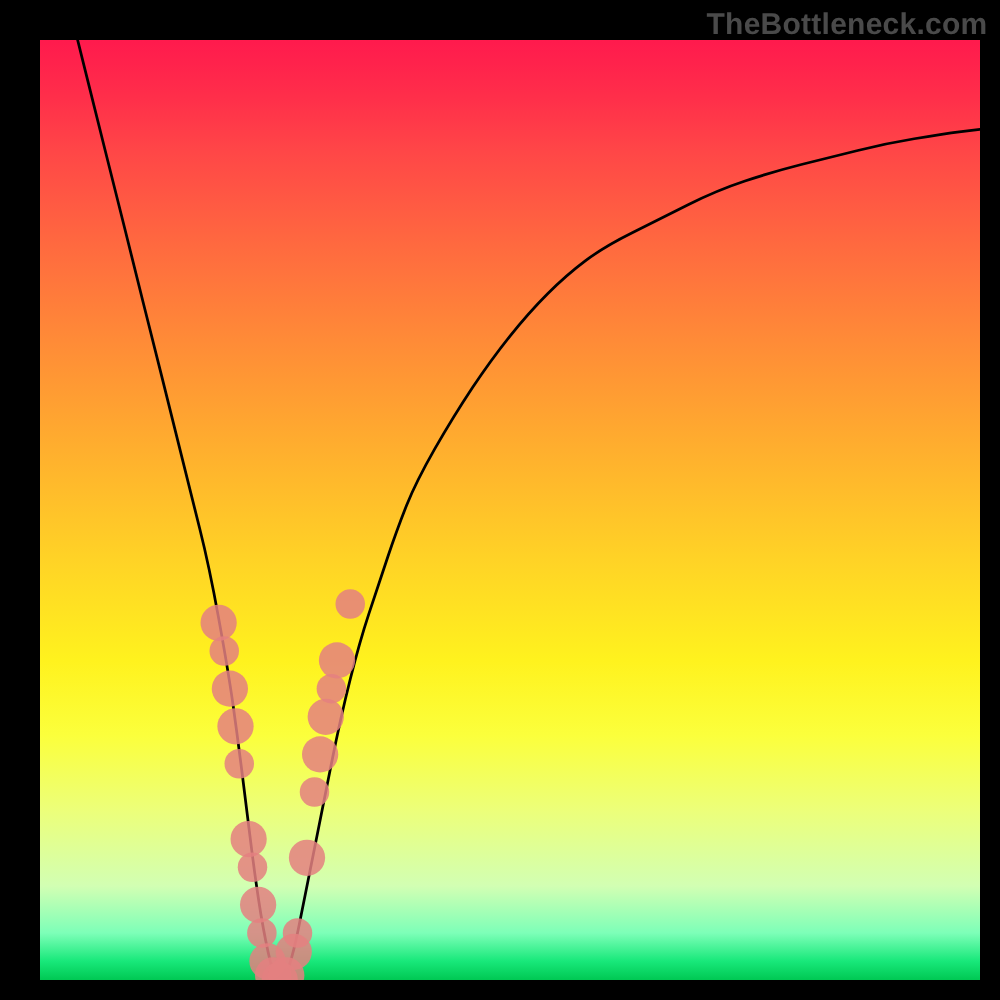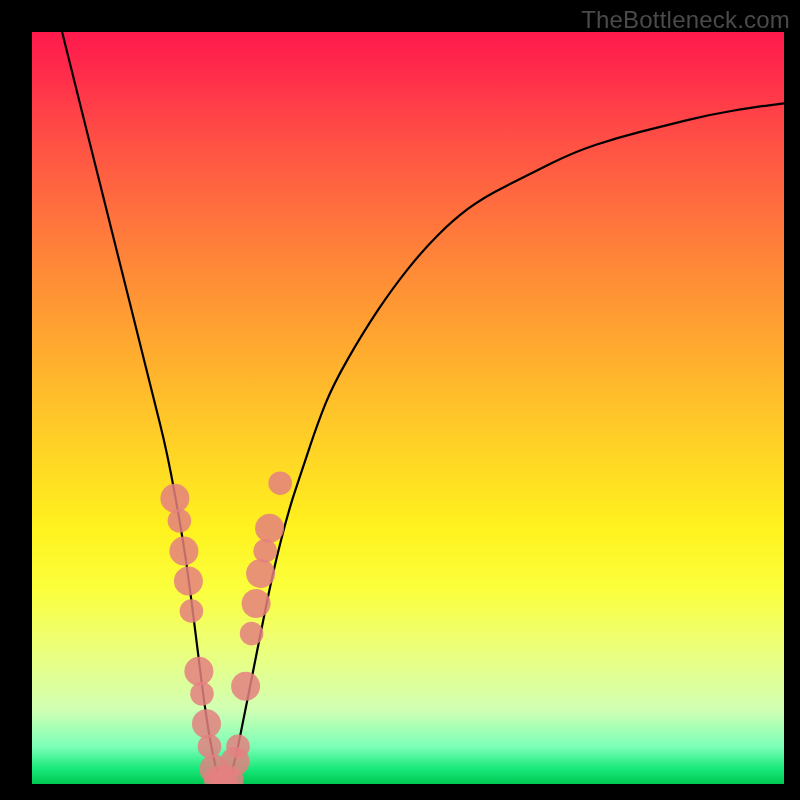--- a/index.html
+++ b/index.html
@@ -51,21 +51,21 @@
   .curve-svg {
     position: absolute;
     inset: 0;
   }
   .watermark {
     position: absolute;
     top: 6px;
     right: 10px;
     color: #4a4a4a;
     font-size: 24px;
-    font-weight: 400;
+    font-weight: 700;
     letter-spacing: 0.2px;
   }
 </style>
 </head>
 <body>
 
 <div class="frame">
   <div class="plot">
     <div class="gradient"></div>
     <svg class="curve-svg" viewBox="0 0 752 752" preserveAspectRatio="none">

